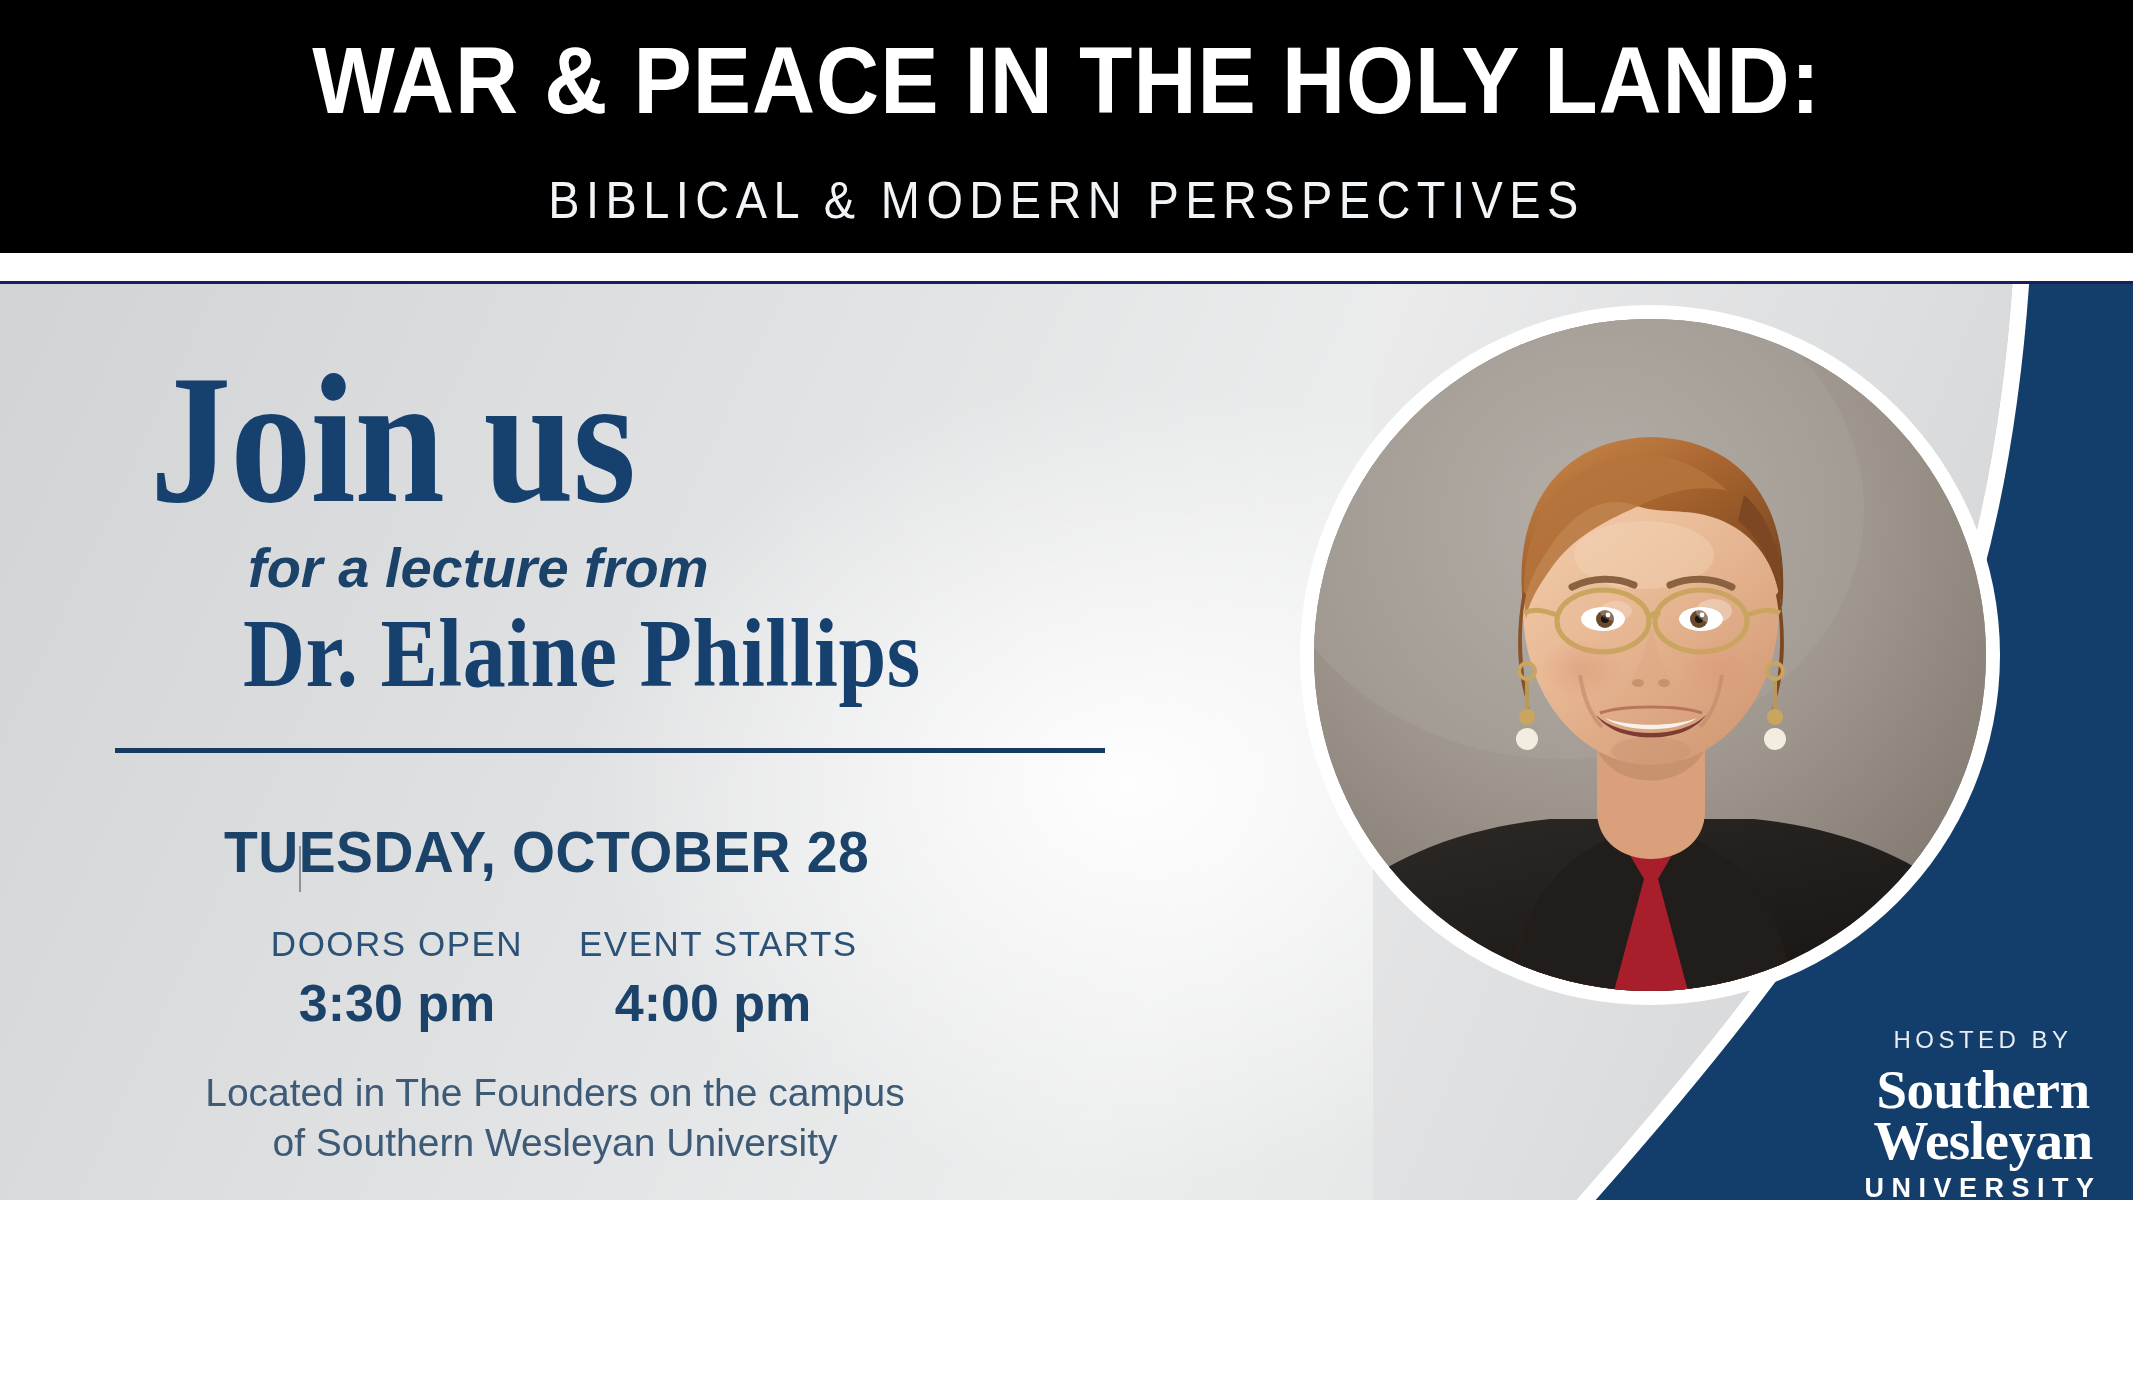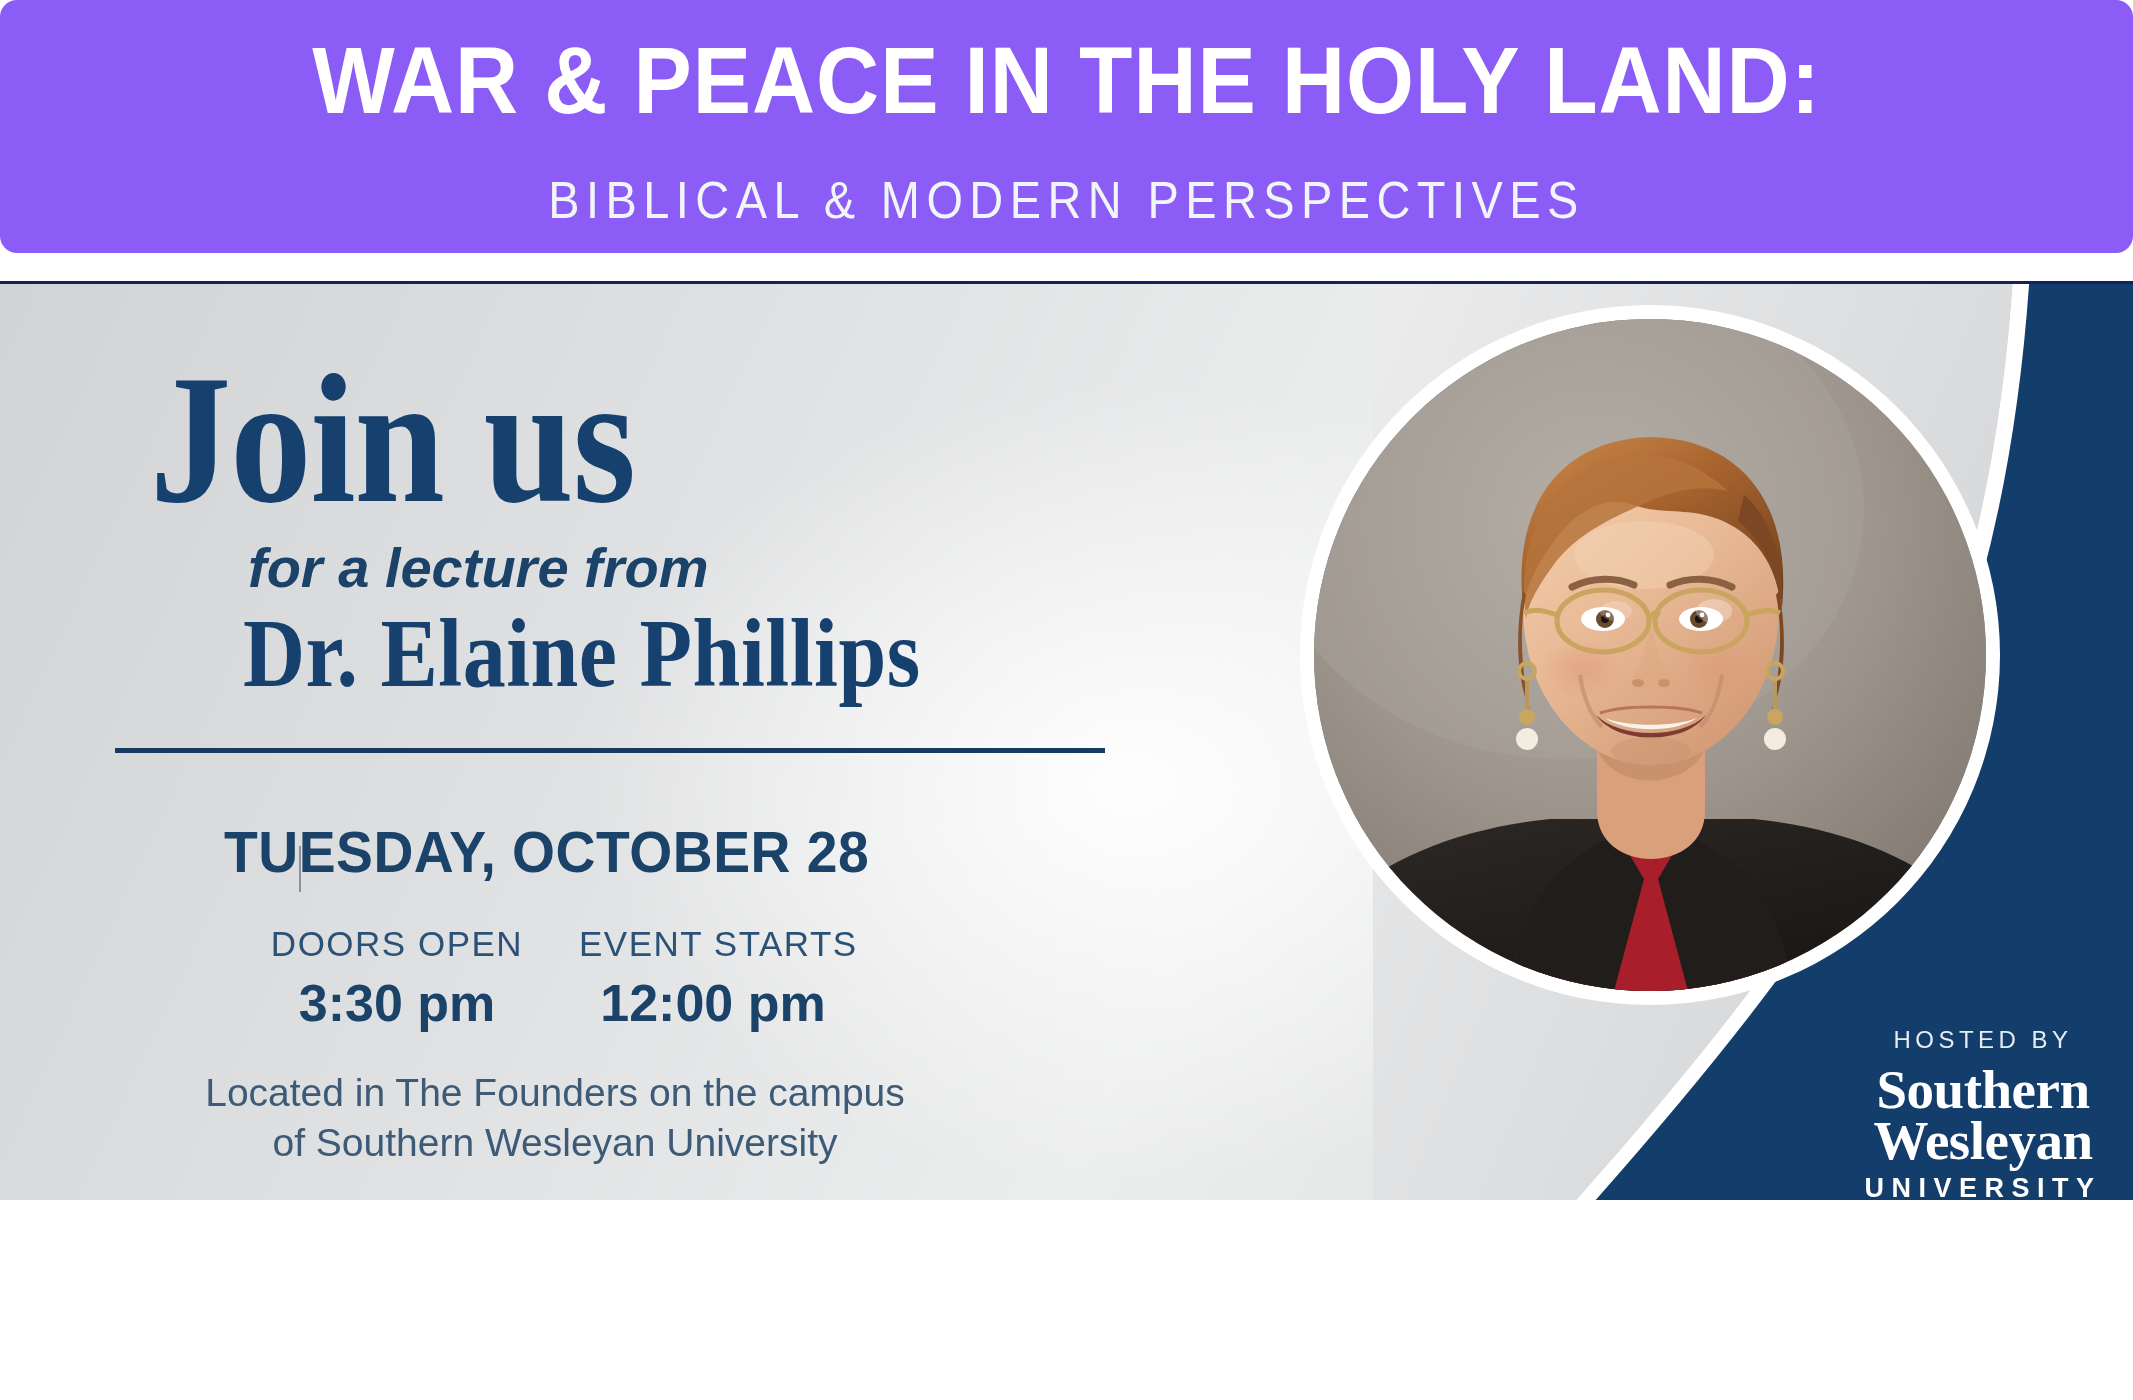--- a/index.html
+++ b/index.html
@@ -15,23 +15,22 @@
     overflow: hidden;
     font-family: "Liberation Sans", sans-serif;
   }
 
   
   .banner {
     position: absolute;
     left: 0; top: 0;
     width: 2133px;
     height: 253px;
-    background: #8b5cf6;
+    background: #000000;
     overflow: hidden;
-    border-radius: 17px;
   }
   .banner-title {
     position: absolute;
     left: 0; top: 34px;
     width: 2133px;
     text-align: center;
     color: #ffffff;
     font-family: "Liberation Sans", sans-serif;
     font-weight: bold;
     font-size: 94px;
@@ -305,21 +304,21 @@
   <div class="caret-artifact"></div>
 
   <div class="times">
     <div class="time-col">
       <div class="time-label">DOORS OPEN</div>
       <div class="time-value">3:30 pm</div>
     </div>
     <div class="time-sep"></div>
     <div class="time-col">
       <div class="time-label">EVENT STARTS</div>
-      <div class="time-value">12:00 pm</div>
+      <div class="time-value">4:00 pm</div>
     </div>
   </div>
 
   <div class="location">
     <div>Located in The Founders on the campus</div>
     <div>of Southern Wesleyan University</div>
   </div>
 
   <div class="portrait-wrap">
     <div class="portrait-ring"></div>

